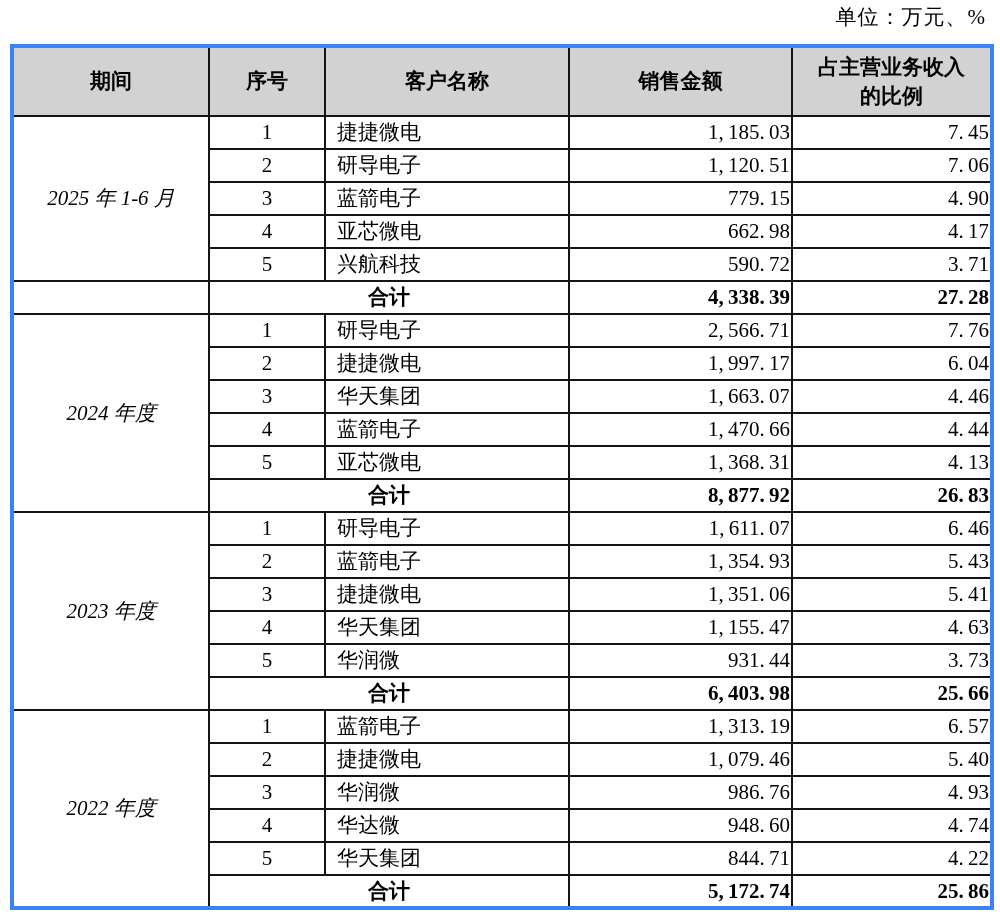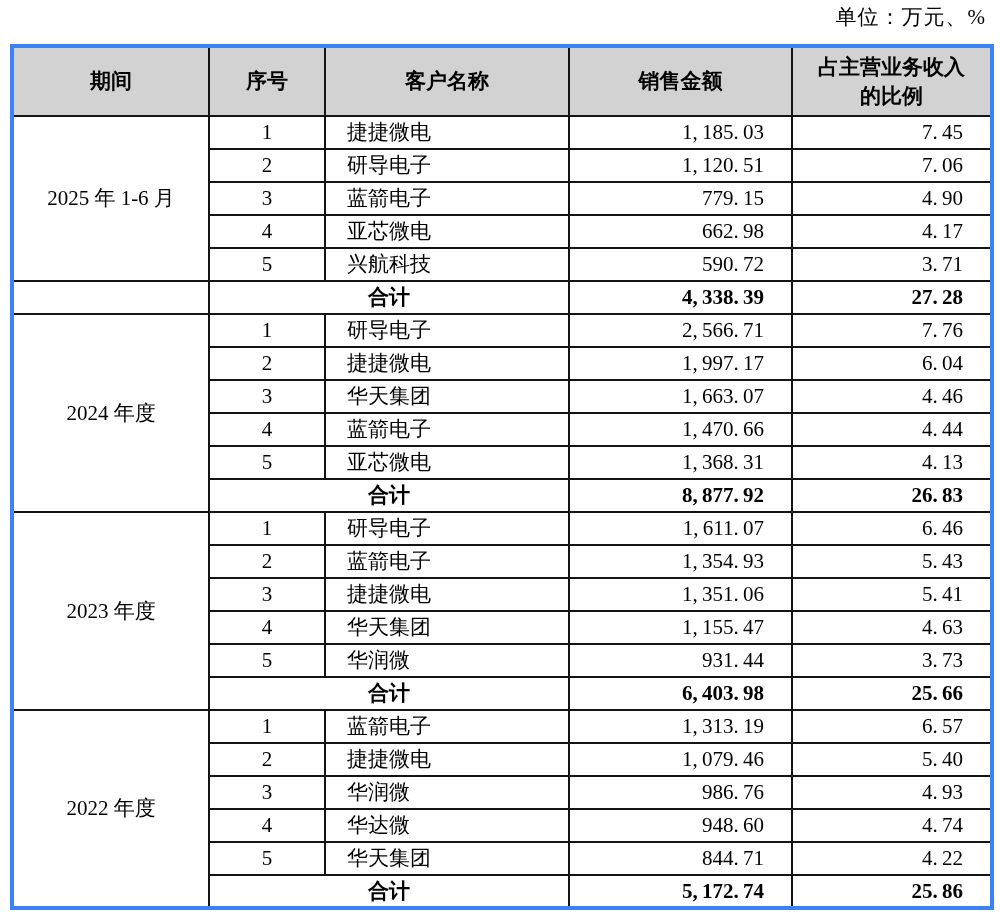--- a/index.html
+++ b/index.html
@@ -40,24 +40,24 @@
     line-height:1.35;
     padding:0;
   }
   tbody td {
     height:33px;
     font-size:21px;
     vertical-align:middle;
     padding:0;
     line-height:1;
   }
-  .cell-period  { text-align:center; }
+  .cell-period  { text-align:center;font-style:italic; }
   .cell-rank    { text-align:center; }
-  .cell-customer{ text-align:left; padding-left:21px; }
-  .cell-amount, .cell-ratio { text-align:right; padding-right:27px;border-radius:16px; }
+  .cell-customer{ text-align:left; padding-left:11px; }
+  .cell-amount, .cell-ratio { text-align:right; padding-right:1px;border-radius:16px; }
   tr.total-row td { font-weight:bold;margin-left:48px; }
   .total-label  { text-align:center; }
 </style>
 </head>
 <body>
 
 <div class="page">
 
   <div class="unit-note">单位：万元、%</div>
 

